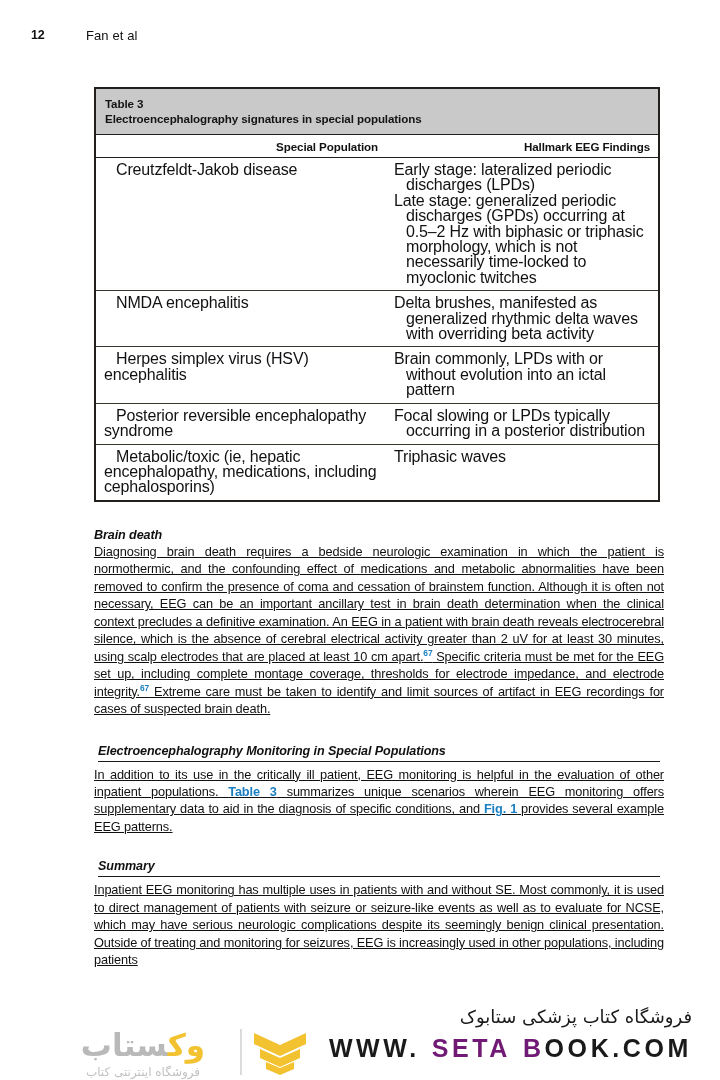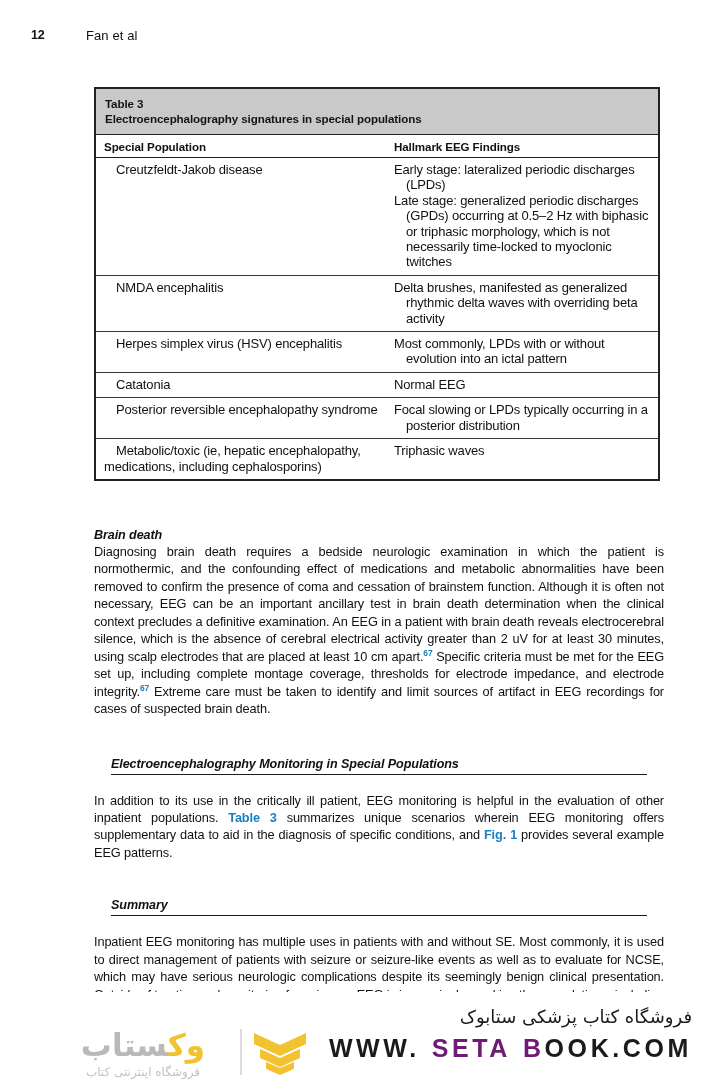--- a/index.html
+++ b/index.html
@@ -62,31 +62,31 @@
   }
   table.t3 {
     width: 100%;
     border-collapse: collapse;
     table-layout: fixed;
   }
   table.t3 col.c1 { width: 290px; }
   table.t3 col.c2 { width: 272px; }
 
   table.t3 th {
-    text-align: left;
+    text-align: right;
     font-size: 11.6px;
     font-weight: bold;
     padding: 5px 8px 4px 8px;
     border-bottom: 1.9px solid #231f1c;
     vertical-align: bottom;
     letter-spacing: -0.1px;
     margin-left: 42px;
   }
   table.t3 td {
-    font-size: 13px;
+    font-size: 16px;
     line-height: 15.4px;
     padding: 4px 8px 5px 8px;
     vertical-align: top;
     border-bottom: 1.1px solid #3b3530;
     letter-spacing: -0.15px;
     margin-left: 8px;
   }
   table.t3 tr:last-child td { border-bottom: none; }
   
   td .hang {
@@ -106,32 +106,33 @@
     font-size: 12.6px;
     font-weight: bold;
     font-style: italic;
     margin: 0 0 1px 0;
     letter-spacing: -0.1px;
   }
   .sec-head-rule {
     font-size: 12.6px;
     font-weight: bold;
     font-style: italic;
-    margin: 17px;
+    margin: 4px;
     padding-bottom: 3px;
     border-bottom: 1.6px solid #1b1b1b;
     letter-spacing: -0.1px;
   }
   p.body {
     font-size: 12.75px;
     line-height: 17.45px;
     text-align: justify;
     margin: 0;
     letter-spacing: -0.12px;
     hyphens: manual;
+    text-decoration: underline;
   }
   p.after-rule { margin-top: 1px; }
   .gap-1 { height: 22px; }
   .gap-2 { height: 20px; }
   .xref {
     color: #1a7fc1;
     font-weight: bold;
   }
   sup.ref {
     color: #1a7fc1;
@@ -263,27 +264,21 @@
       </tr>
       <tr>
         <td><span class="hang">NMDA encephalitis</span></td>
         <td>
           <div class="hang">Delta brushes, manifested as generalized rhythmic delta waves with overriding beta activity</div>
         </td>
       </tr>
       <tr>
         <td><span class="hang">Herpes simplex virus (HSV) encephalitis</span></td>
         <td>
-          <div class="hang">Most commonly, LPDs with or without evolution into an ictal pattern</div>
-        </td>
-      </tr>
-      <tr>
-        <td><span class="hang">Catatonia</span></td>
-        <td>
-          <div class="hang">Normal EEG</div>
+          <div class="hang">Brain commonly, LPDs with or without evolution into an ictal pattern</div>
         </td>
       </tr>
       <tr>
         <td><span class="hang">Posterior reversible encephalopathy syndrome</span></td>
         <td>
           <div class="hang">Focal slowing or LPDs typically occurring in a posterior distribution</div>
         </td>
       </tr>
       <tr>
         <td><span class="hang">Metabolic/toxic (ie, hepatic encephalopathy, medications, including cephalosporins)</span></td>

